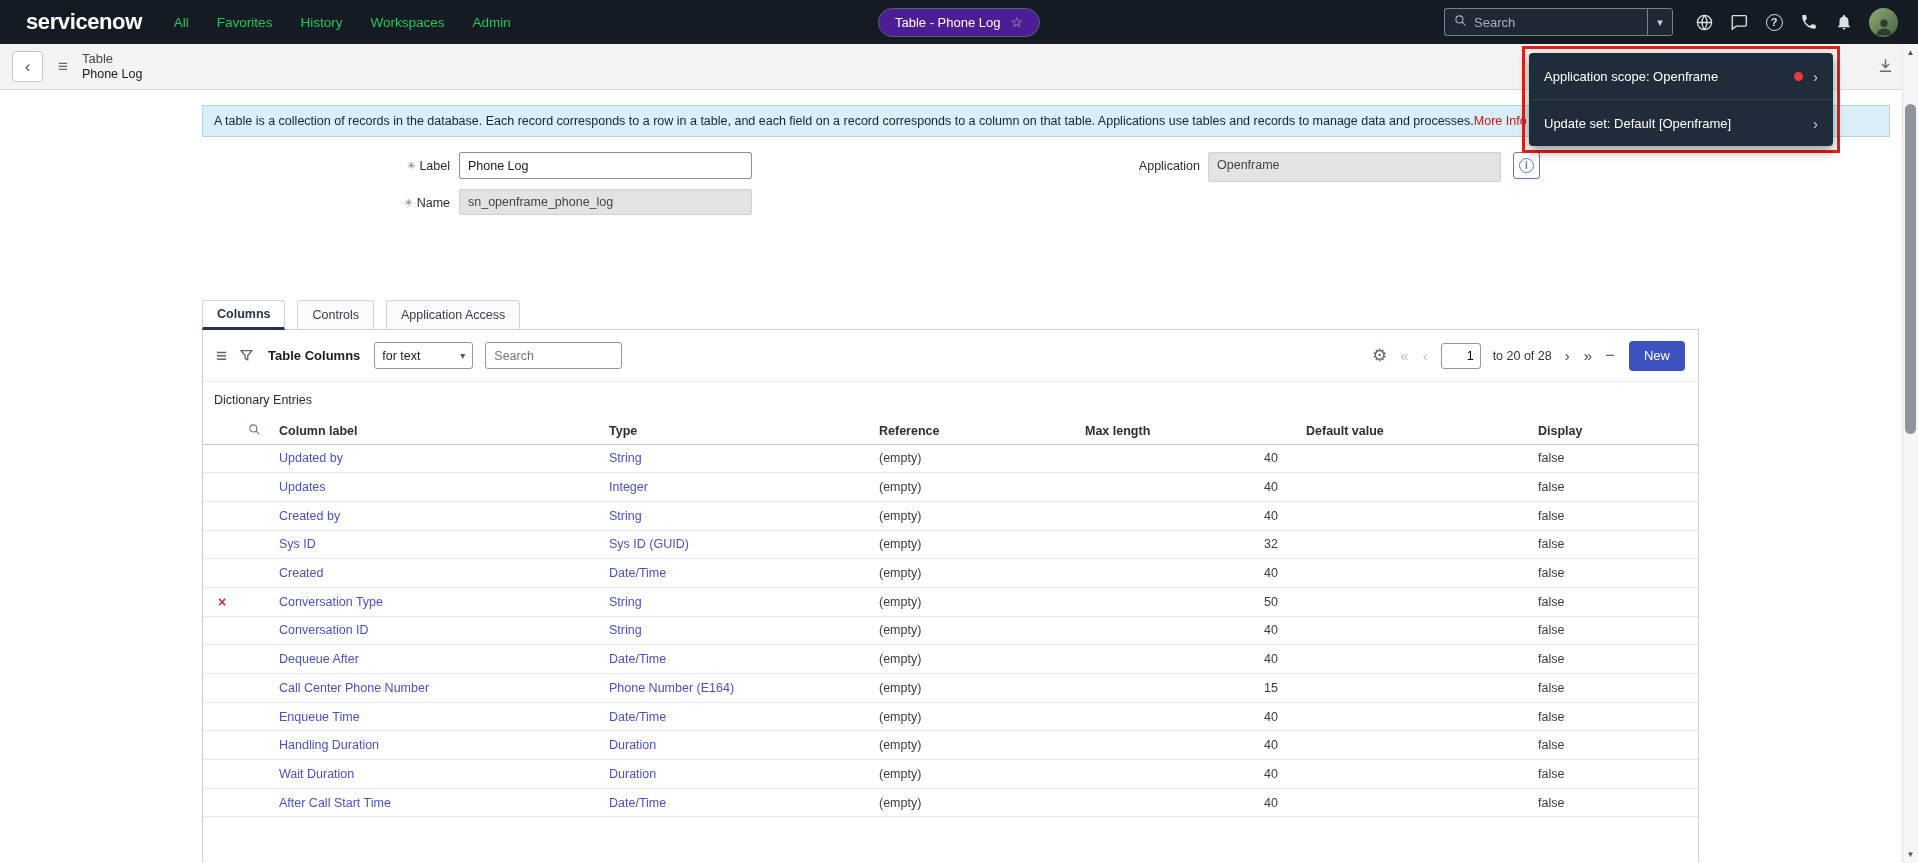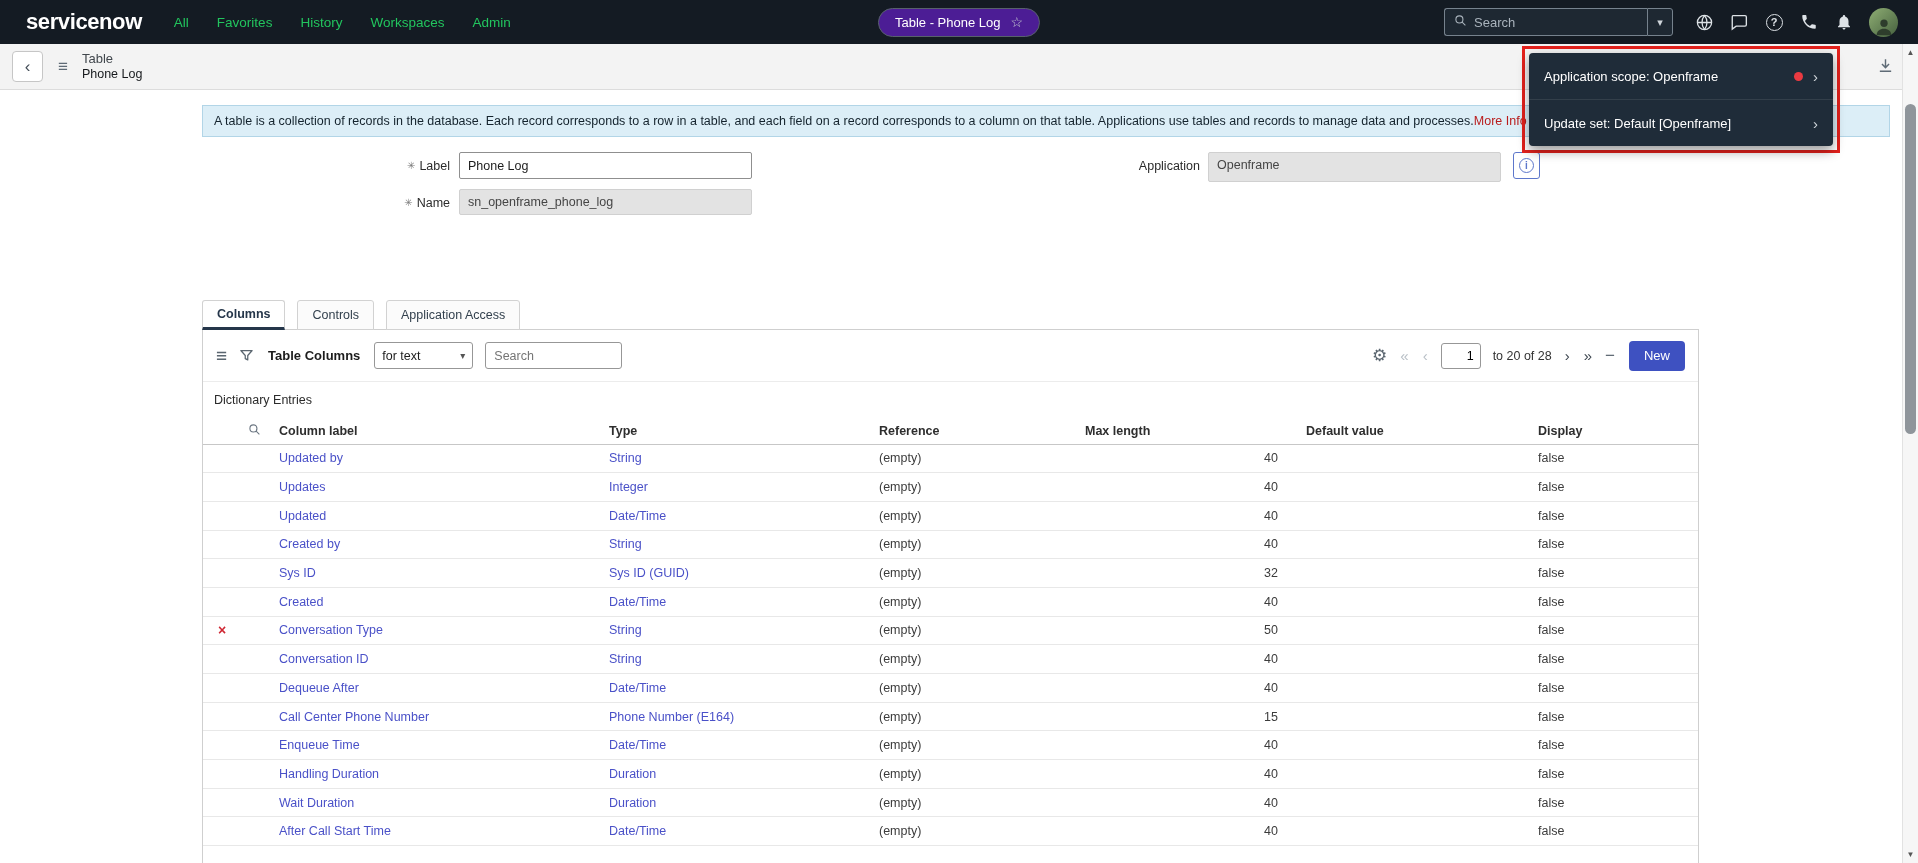--- a/index.html
+++ b/index.html
@@ -265,29 +265,20 @@
           <td class="c-flag"></td>
           <td><a class="lnk">Updates</a></td>
           <td><a class="lnk">Integer</a></td>
           <td>(empty)</td>
           <td class="c-max">40</td>
           <td></td>
           <td>false</td>
         </tr>
         <tr>
           <td class="c-flag"></td>
-          <td><a class="lnk">Updated</a></td>
-          <td><a class="lnk">Date/Time</a></td>
-          <td>(empty)</td>
-          <td class="c-max">40</td>
-          <td></td>
-          <td>false</td>
-        </tr>
-        <tr>
-          <td class="c-flag"></td>
           <td><a class="lnk">Created by</a></td>
           <td><a class="lnk">String</a></td>
           <td>(empty)</td>
           <td class="c-max">40</td>
           <td></td>
           <td>false</td>
         </tr>
         <tr>
           <td class="c-flag"></td>
           <td><a class="lnk">Sys ID</a></td>

